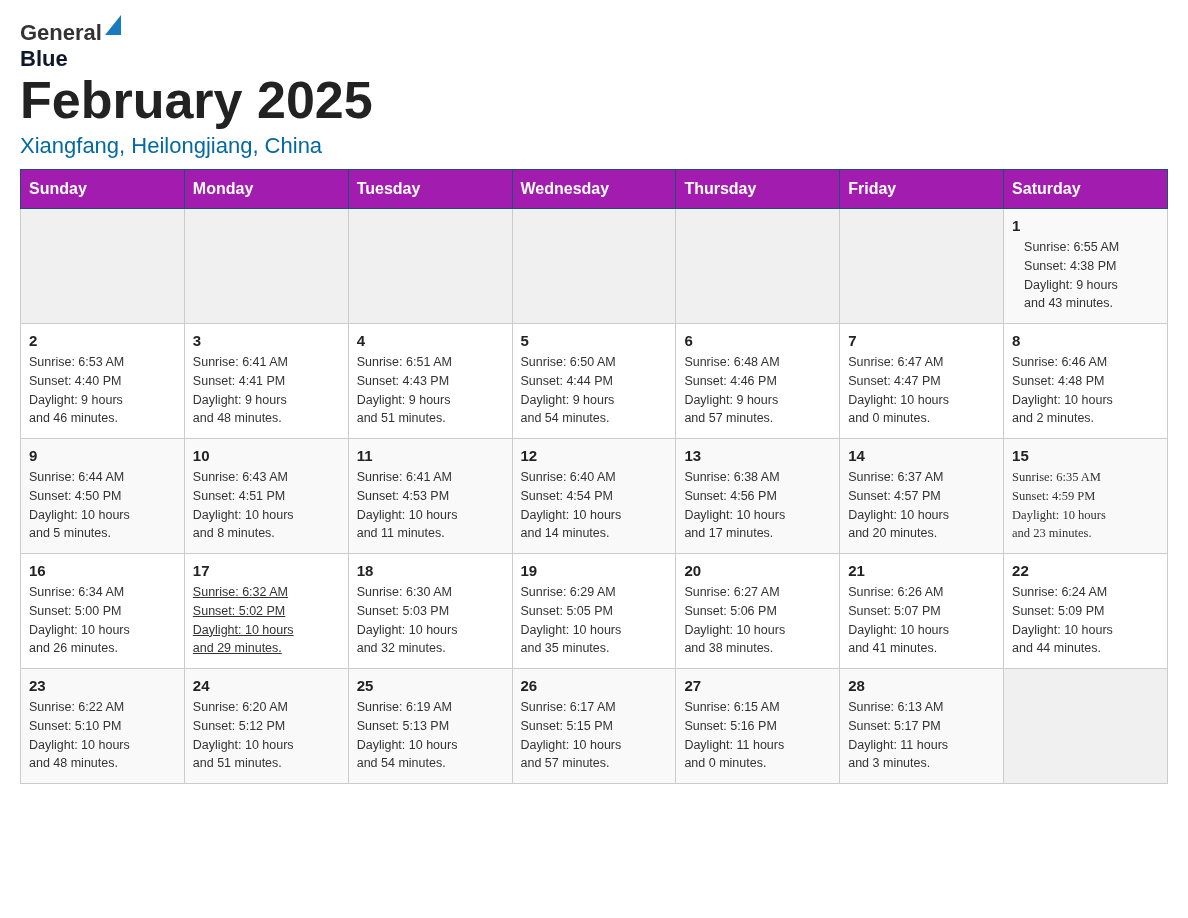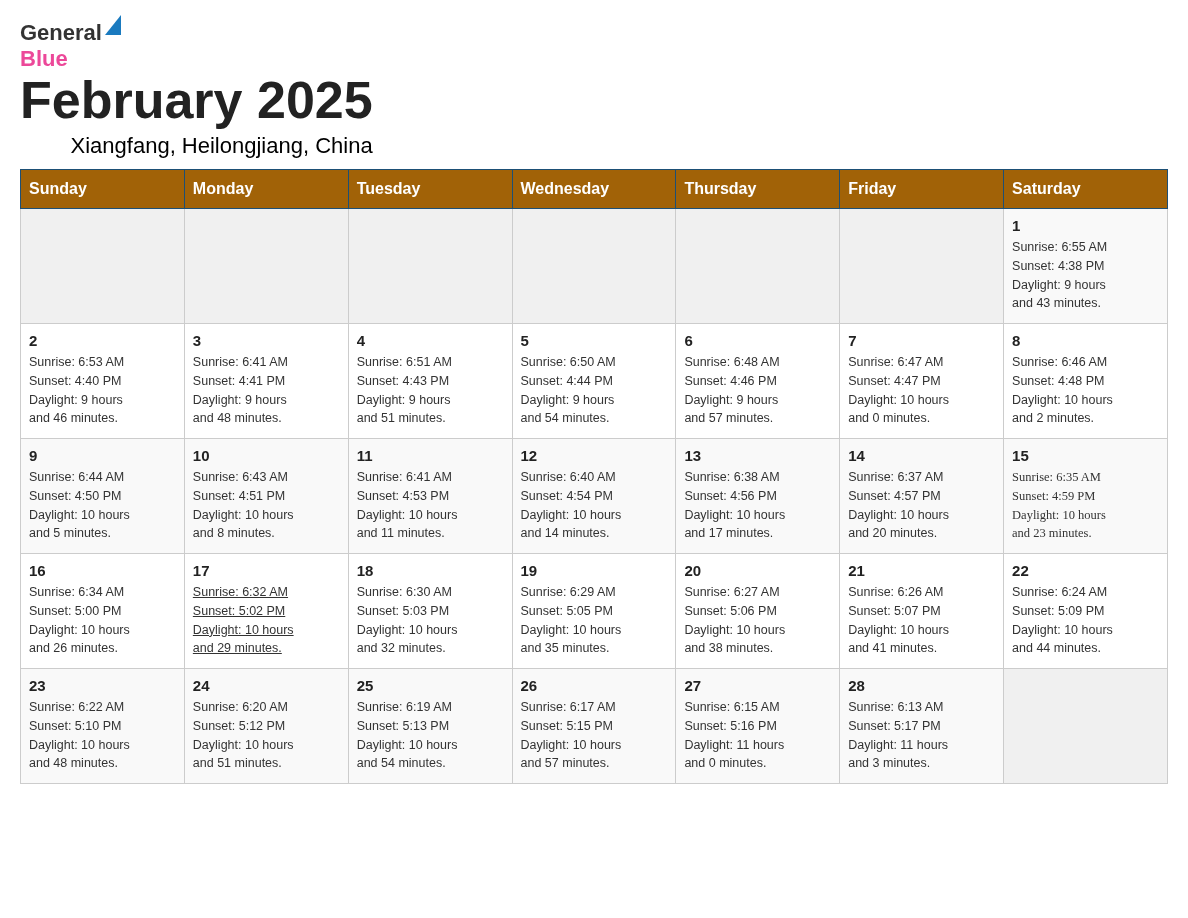--- a/index.html
+++ b/index.html
@@ -18,51 +18,51 @@
       flex-direction: column;
     }
     .logo-text-general {
       font-size: 22px;
       font-weight: bold;
       color: #333;
     }
     .logo-text-blue {
       font-size: 22px;
       font-weight: bold;
-      color: #ec4899;
+      color: #0f172a;
     }
     .logo-wrapper {
       display: flex;
       flex-direction: column;
     }
     .logo-top-row {
       display: flex;
       align-items: center;
     }
     .title-block {
-      text-align: right;
+      text-align: left;
     }
     .month-title {
       font-size: 52px;
       font-weight: bold;
       color: #222;
       line-height: 1.1;
     }
     .location-title {
       font-size: 22px;
-      color: #000000;
+      color: #0369a1;
       margin-top: 4px;
     }
     .calendar-table {
       width: 100%;
       border-collapse: collapse;
       table-layout: fixed;
     }
     .calendar-table th {
-      background-color: #a16207;
+      background-color: #a21caf;
       color: #fff;
       font-size: 16px;
       font-weight: bold;
       padding: 10px 8px;
       text-align: left;
       border: 1px solid #1d4f75;
     }
     .calendar-table td {
       vertical-align: top;
       padding: 8px;
@@ -139,21 +139,21 @@
   <tbody id="calendar-body">
   <tr>
         <td class="empty-cell"></td>
         <td class="empty-cell"></td>
         <td class="empty-cell"></td>
         <td class="empty-cell"></td>
         <td class="empty-cell"></td>
         <td class="empty-cell"></td>
         <td>
           <div class="day-number">1</div>
-          <div class="day-info" style="white-space: pre-line;">Sunrise: 6:55 AM
+          <div class="day-info" style="white-space: pre-line; margin-left: 12px;">Sunrise: 6:55 AM
 Sunset: 4:38 PM
 Daylight: 9 hours
 and 43 minutes.</div>
         </td>
       </tr>
       <tr>
         <td>
           <div class="day-number">2</div>
           <div class="day-info" style="white-space: pre-line;">Sunrise: 6:53 AM
 Sunset: 4:40 PM

